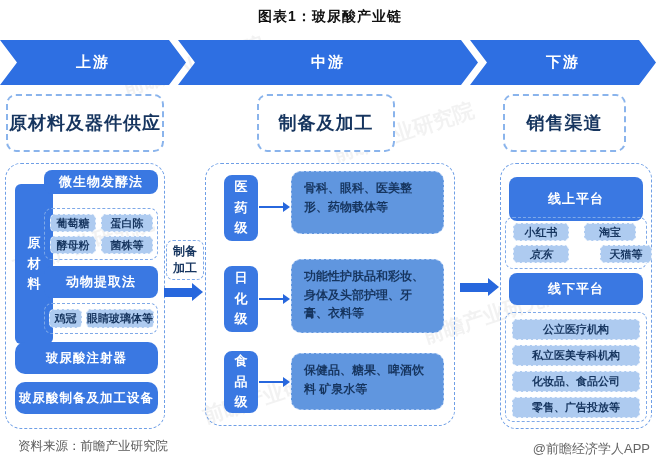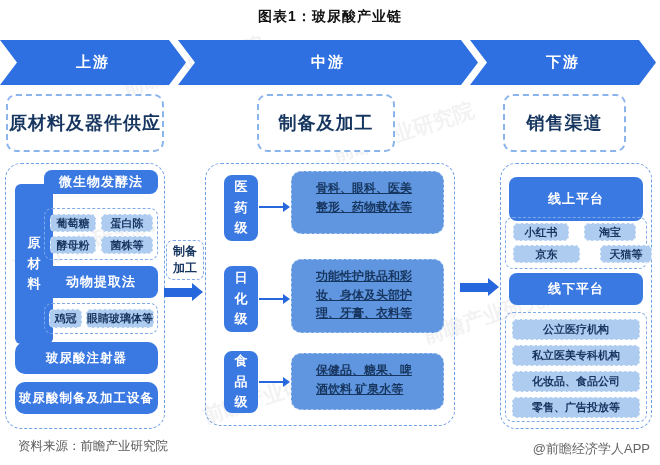--- a/index.html
+++ b/index.html
@@ -54,21 +54,21 @@
   
   .light-box{
     background:#aecbf0;border:1px dashed #eaf2fd;border-radius:5px;
     color:#16355f;font-size:11px;font-weight:bold;
     display:flex;align-items:center;justify-content:center;white-space:nowrap;
   }
   
   .desc-box{
     background:#6096df;border:1.5px dashed #a9c7f2;border-radius:10px;
     color:#16355f;font-size:12px;font-weight:bold;line-height:1.55;
-    padding:7px 24px;text-align:left;text-decoration:underline;
+    padding:7px 12px;text-align:left;
   }
   
   .conn-box{
     border:1.5px dashed #7fa9e8;border-radius:7px;background:#ffffff;
     color:#16355f;font-size:12px;font-weight:bold;line-height:1.45;
     display:flex;align-items:center;justify-content:center;text-align:center;
   }
   .conn-box span{display:block;width:26px;word-break:break-all;}
   
   .fat-arrow{height:9px;background:#2767dd;}
@@ -167,21 +167,21 @@
 
   <div class="abs fat-arrow" style="left:460px;top:283px;width:28px;"></div>
 
   <div class="abs panel" style="left:500px;top:163px;width:152px;height:266px;"></div>
 
   <div class="abs solid-box" style="left:509px;top:177px;width:134px;height:44px;">线上平台</div>
 
   <div class="abs subpanel" style="left:505px;top:217px;width:142px;height:52px;"></div>
   <div class="abs light-box" style="left:513px;top:223px;width:56px;height:18px;">小红书</div>
   <div class="abs light-box" style="left:584px;top:223px;width:52px;height:18px;">淘宝</div>
-  <div class="abs light-box" style="left:513px;top:245px;width:67px;height:18px;">京东</div>
+  <div class="abs light-box" style="left:513px;top:245px;width:56px;height:18px;font-style:italic;">京东</div>
   <div class="abs light-box" style="left:600px;top:245px;width:52px;height:18px;">天猫等</div>
 
   <div class="abs solid-box" style="left:509px;top:273px;width:134px;height:32px;">线下平台</div>
 
   <div class="abs subpanel" style="left:505px;top:312px;width:142px;height:110px;"></div>
   <div class="abs light-box" style="left:512px;top:319px;width:128px;height:21px;">公立医疗机构</div>
   <div class="abs light-box" style="left:512px;top:345px;width:128px;height:21px;">私立医美专科机构</div>
   <div class="abs light-box" style="left:512px;top:371px;width:128px;height:21px;">化妆品、食品公司</div>
   <div class="abs light-box" style="left:512px;top:397px;width:128px;height:21px;">零售、广告投放等</div>
 

